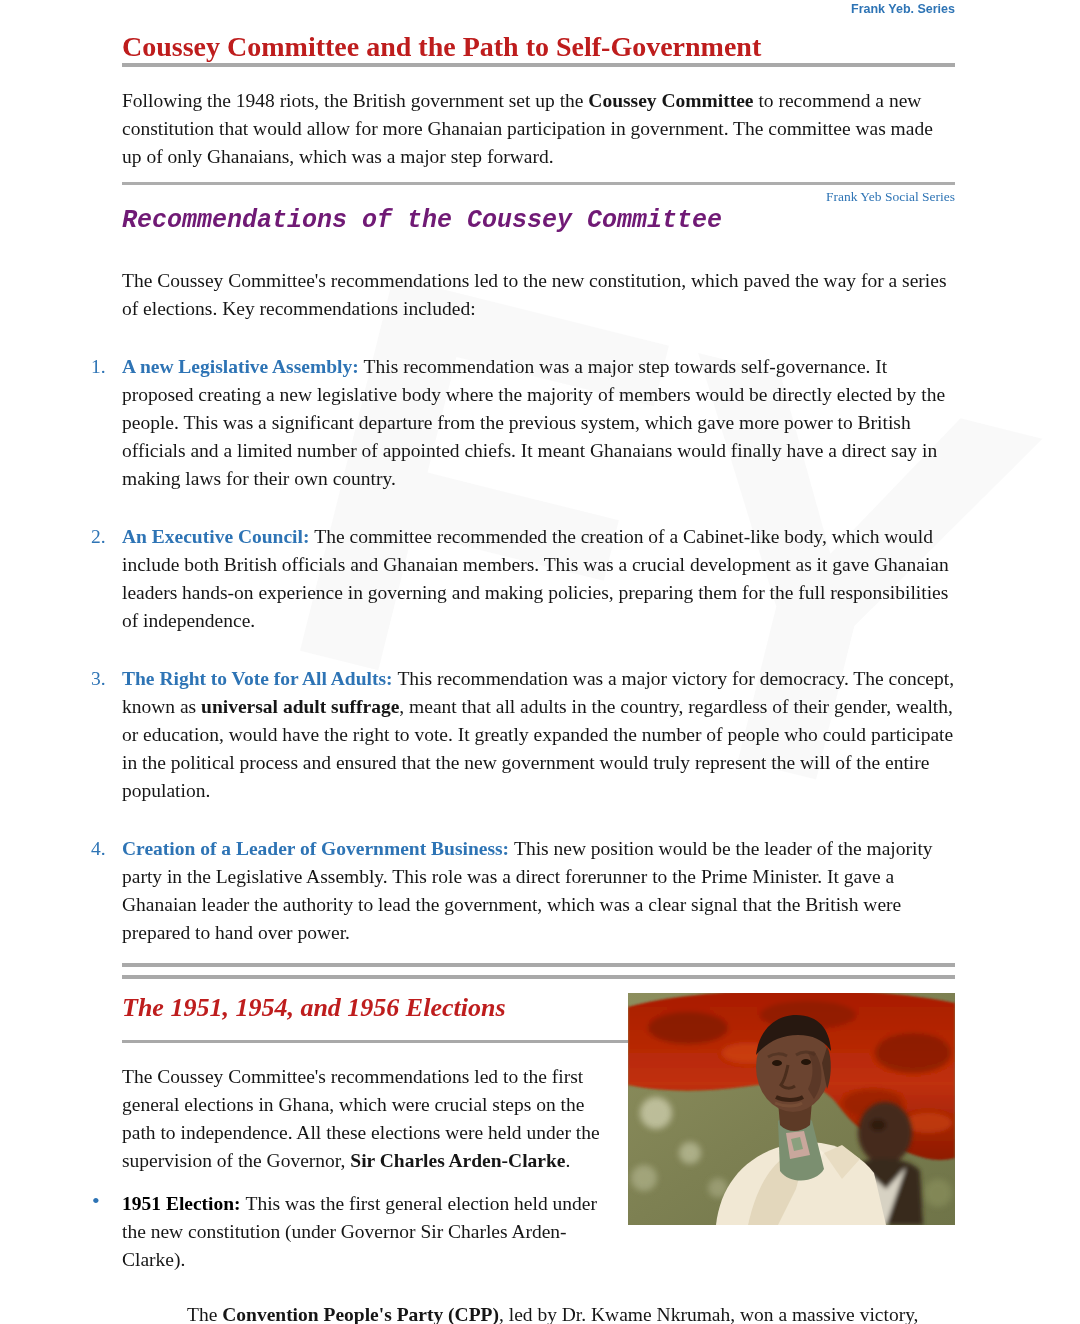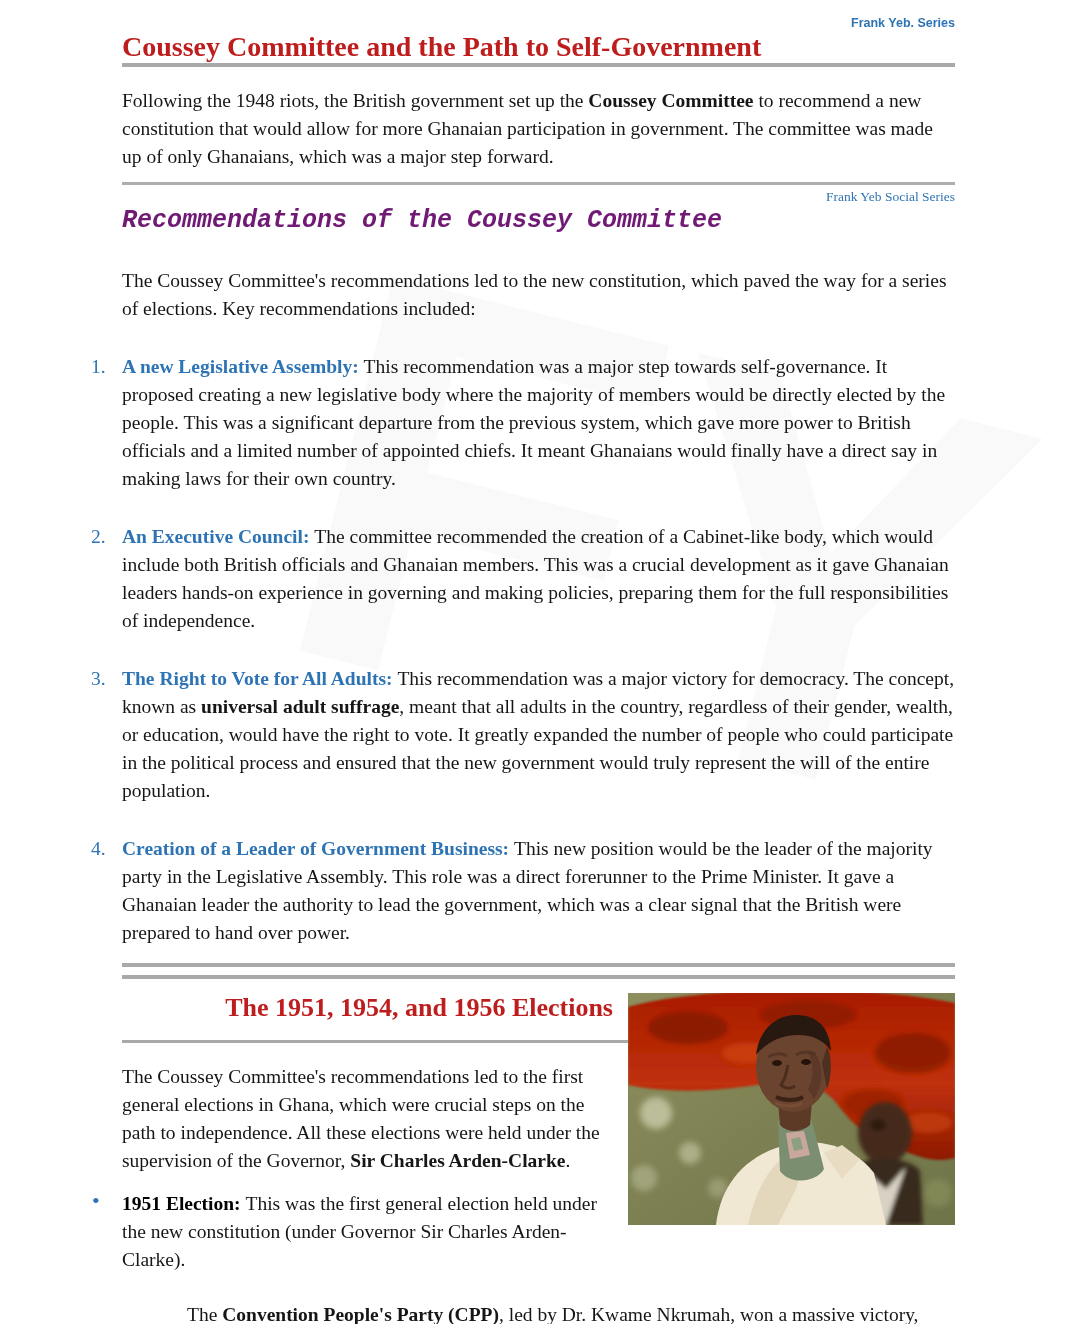--- a/index.html
+++ b/index.html
@@ -12,21 +12,21 @@
     color:#161616;
   }
   .content{position:relative;padding:0 125px 0 122px;}
   .watermark{
     position:absolute;left:300px;top:260px;
     font-family:"Liberation Sans",sans-serif;
     font-size:560px;font-weight:bold;color:rgba(130,130,130,0.05);
     transform:rotate(14deg);user-select:none;pointer-events:none;line-height:1;
   }
   .brand-top{
-    position:absolute;top:16px;right:125px;
+    position:absolute;top:2px;right:125px;
     font-family:"Liberation Sans",sans-serif;
     font-size:12.5px;font-weight:bold;color:#2E74B5;
   }
   .h1{
     margin-top:31px;
     font-size:28px;font-weight:bold;color:#BE1D1D;
     letter-spacing:0px;
     border-bottom:4px solid #a9a9a9;
   }
   .body-text{font-size:19.5px;line-height:28px;}
@@ -53,22 +53,22 @@
   .double-rule .gap{height:8px;background:transparent;}
   .section3{margin-top:10px;}
   .photo-float{
     float:right;
     width:327px;height:232px;
     margin-left:15px;margin-top:0px;
   }
   .photo-float svg{display:block;width:100%;height:100%;}
   .h3{
     margin-top:14px;
-    text-align:right;
-    font-size:26px;font-weight:bold;color:#BE1D1D;
+    text-align:left;
+    font-size:26px;font-weight:bold;color:#BE1D1D;font-style:italic;
   }
   .rule3{height:3px;background:#a9a9a9;width:508px;margin-top:17px;}
   .p-elections{margin-top:20px;}
   .bullet-item{position:relative;margin-top:15px;}
   .bullet-item .dot{
     position:absolute;left:-30px;top:-3px;
     color:#2E74B5;font-size:22px;
   }
   .p-detail{margin-left:65px;margin-right:25px;margin-top:27px;}
   .clear{clear:both;}

